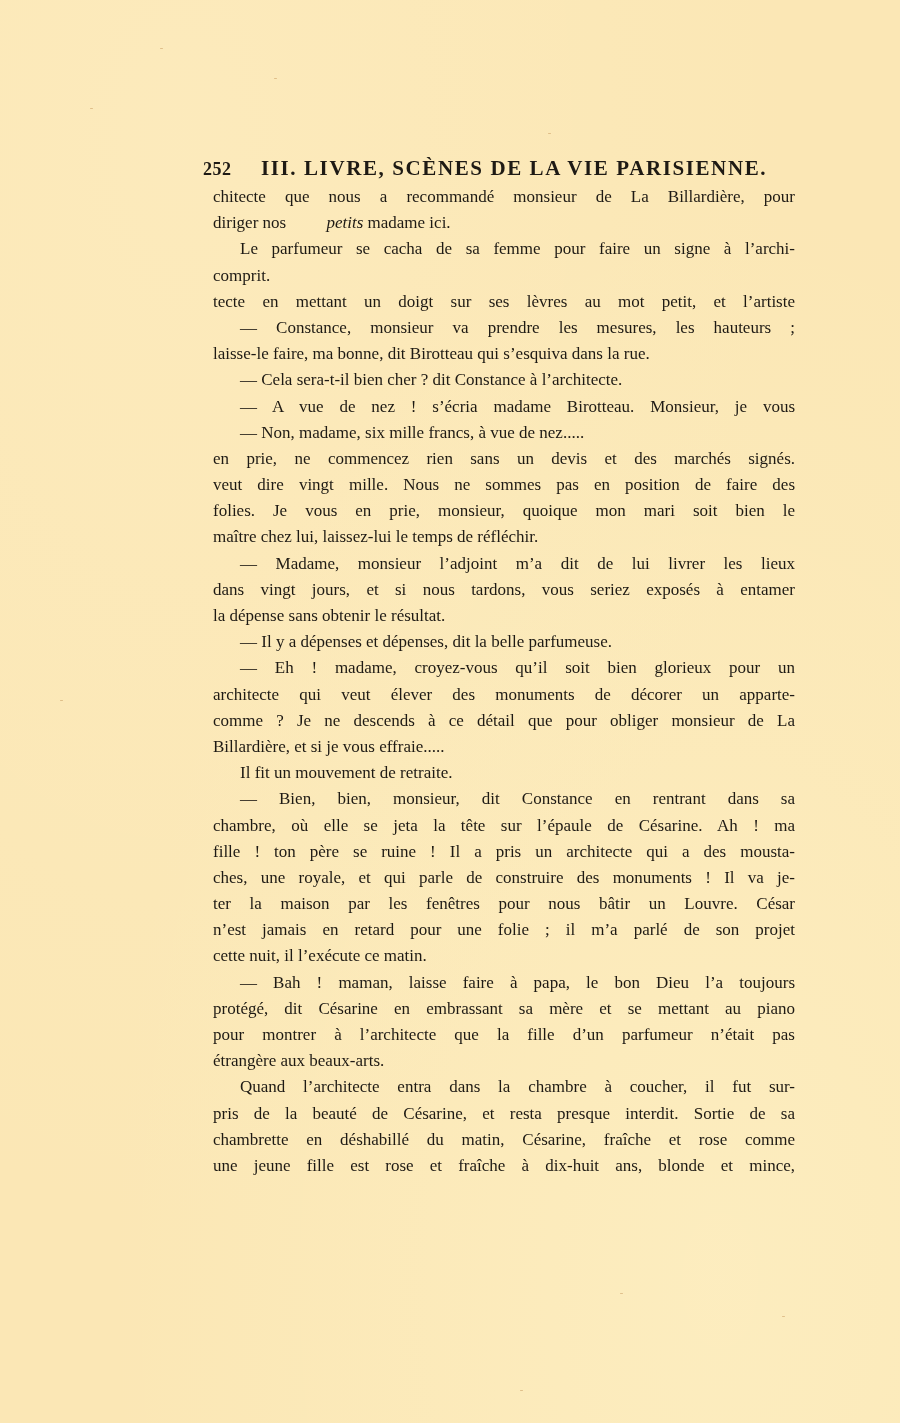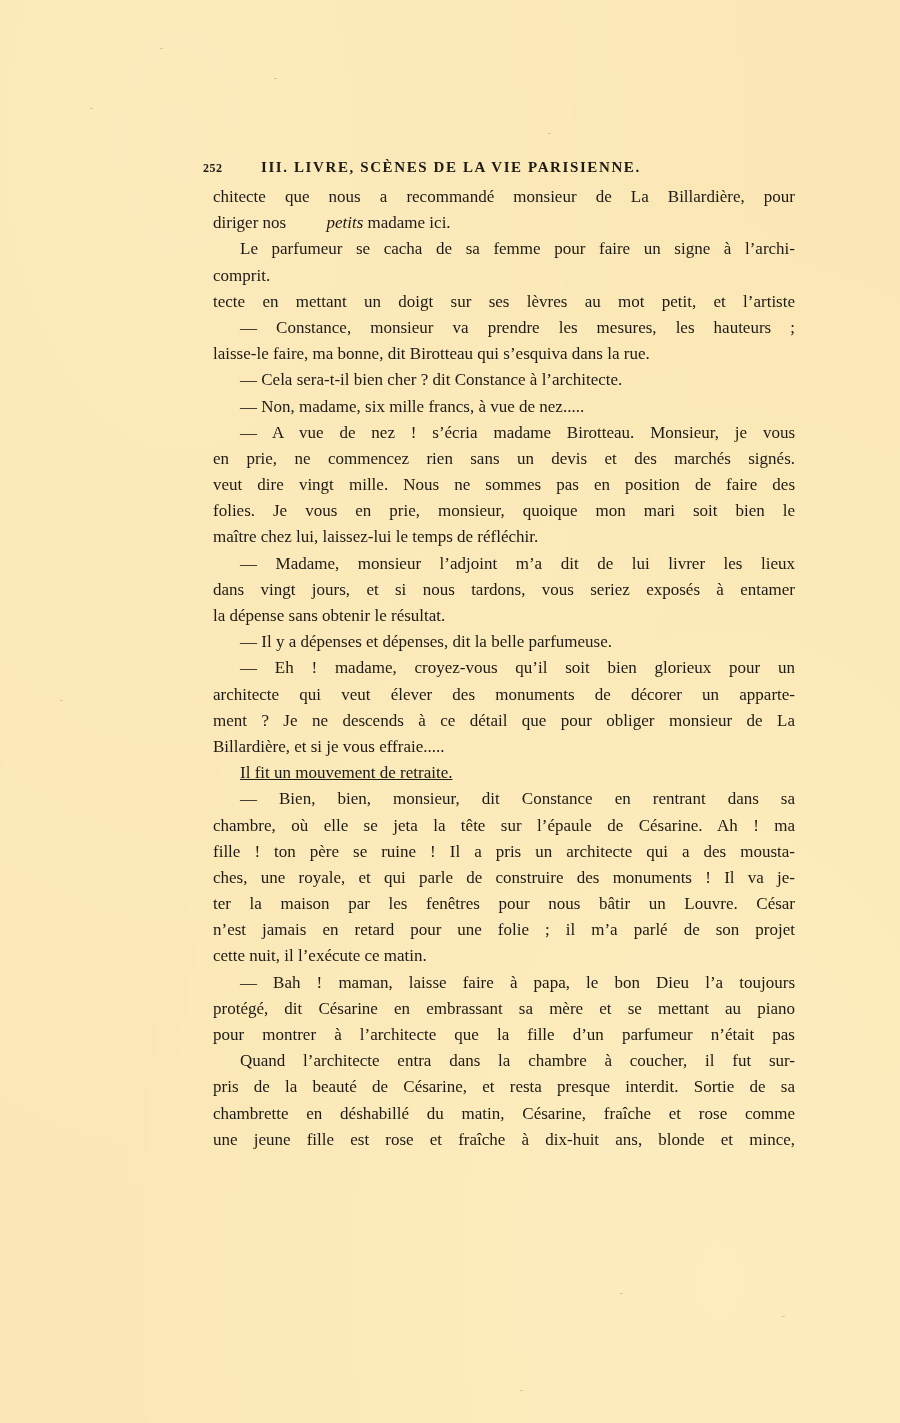--- a/index.html
+++ b/index.html
@@ -27,28 +27,28 @@
       position: absolute;
       left: 203px;
       top: 156px;
       width: 580px;
       height: 24px;
       font-size: 18px;
       letter-spacing: 0.5px;
       white-space: nowrap;
     }
     .running-head .page-number {
-      font-size: 12px;
+      font-size: 18px;
       font-weight: bold;
       display: inline-block;
       width: 58px;
     }
     .running-head .title {
       font-weight: bold;
-      font-size: 15px;
+      font-size: 21px;
       letter-spacing: 1.6px;
     }
     .text-block {
       position: absolute;
       left: 213px;
       top: 184px;
       width: 582px;
       font-size: 17px;
       line-height: 26.2px;
     }
@@ -87,45 +87,46 @@
 
   <div class="text-block" id="text-block">
       <span class="line" style="white-space: nowrap;">chitecte que nous a recommandé monsieur de La Billardière, pour</span>
       <span class="line last" style="white-space: nowrap;"><span style="white-space: pre;">diriger nos </span><em class="italic">petits</em><span style="white-space: pre;"> madame ici.</span></span>
       <span class="line indent" style="white-space: nowrap;">Le parfumeur se cacha de sa femme pour faire un signe à l’archi-</span>
       <span class="line last" style="white-space: nowrap;">comprit.</span>
       <span class="line" style="white-space: nowrap;">tecte en mettant un doigt sur ses lèvres au mot petit, et l’artiste</span>
       <span class="line indent" style="white-space: nowrap;">— Constance, monsieur va prendre les mesures, les hauteurs ;</span>
       <span class="line last" style="white-space: nowrap;">laisse-le faire, ma bonne, dit Birotteau qui s’esquiva dans la rue.</span>
       <span class="line indent last" style="white-space: nowrap;">— Cela sera-t-il bien cher ? dit Constance à l’architecte.</span>
+      <span class="line indent" style="white-space: nowrap;">— A vue de nez ! s’écria madame Birotteau. Monsieur, je vous</span>
       <span class="line indent last" style="white-space: nowrap;">— Non, madame, six mille francs, à vue de nez.....</span>
-      <span class="line indent" style="white-space: nowrap;">— A vue de nez ! s’écria madame Birotteau. Monsieur, je vous</span>
       <span class="line" style="white-space: nowrap;">en prie, ne commencez rien sans un devis et des marchés signés.</span>
       <span class="line" style="white-space: nowrap;">veut dire vingt mille. Nous ne sommes pas en position de faire des</span>
       <span class="line" style="white-space: nowrap; font-family: Liberation Serif, serif;">folies. Je vous en prie, monsieur, quoique mon mari soit bien le</span>
       <span class="line last" style="white-space: nowrap;">maître chez lui, laissez-lui le temps de réfléchir.</span>
       <span class="line indent" style="white-space: nowrap;">— Madame, monsieur l’adjoint m’a dit de lui livrer les lieux</span>
       <span class="line" style="white-space: nowrap;">dans vingt jours, et si nous tardons, vous seriez exposés à entamer</span>
       <span class="line last" style="white-space: nowrap;">la dépense sans obtenir le résultat.</span>
       <span class="line indent last" style="white-space: nowrap;">— Il y a dépenses et dépenses, dit la belle parfumeuse.</span>
       <span class="line indent" style="white-space: nowrap;">— Eh ! madame, croyez-vous qu’il soit bien glorieux pour un</span>
       <span class="line" style="white-space: nowrap;">architecte qui veut élever des monuments de décorer un apparte-</span>
-      <span class="line" style="white-space: nowrap;">ment ? Je ne descends à ce détail que pour obliger monsieur de La</span>
+      <span class="line" style="white-space: nowrap;">comme ? Je ne descends à ce détail que pour obliger monsieur de La</span>
       <span class="line last" style="white-space: nowrap;">Billardière, et si je vous effraie.....</span>
-      <span class="line indent last" style="white-space: nowrap; text-decoration: underline;">Il fit un mouvement de retraite.</span>
+      <span class="line indent last" style="white-space: nowrap;">Il fit un mouvement de retraite.</span>
       <span class="line indent" style="white-space: nowrap;">— Bien, bien, monsieur, dit Constance en rentrant dans sa</span>
       <span class="line" style="white-space: nowrap;">chambre, où elle se jeta la tête sur l’épaule de Césarine. Ah ! ma</span>
       <span class="line" style="white-space: nowrap;">fille ! ton père se ruine ! Il a pris un architecte qui a des mousta-</span>
       <span class="line" style="white-space: nowrap;">ches, une royale, et qui parle de construire des monuments ! Il va je-</span>
       <span class="line" style="white-space: nowrap;">ter la maison par les fenêtres pour nous bâtir un Louvre. César</span>
       <span class="line" style="white-space: nowrap;">n’est jamais en retard pour une folie ; il m’a parlé de son projet</span>
       <span class="line last" style="white-space: nowrap;">cette nuit, il l’exécute ce matin.</span>
       <span class="line indent" style="white-space: nowrap;">— Bah ! maman, laisse faire à papa, le bon Dieu l’a toujours</span>
       <span class="line" style="white-space: nowrap;">protégé, dit Césarine en embrassant sa mère et se mettant au piano</span>
       <span class="line" style="white-space: nowrap;">pour montrer à l’architecte que la fille d’un parfumeur n’était pas</span>
+      <span class="line last" style="white-space: nowrap;">étrangère aux beaux-arts.</span>
       <span class="line indent" style="white-space: nowrap;">Quand l’architecte entra dans la chambre à coucher, il fut sur-</span>
       <span class="line" style="white-space: nowrap;">pris de la beauté de Césarine, et resta presque interdit. Sortie de sa</span>
       <span class="line" style="white-space: nowrap;">chambrette en déshabillé du matin, Césarine, fraîche et rose comme</span>
       <span class="line" style="white-space: nowrap;">une jeune fille est rose et fraîche à dix-huit ans, blonde et mince,</span>
     </div>
 
   <span class="speck" style="left:274px;top:78px;"></span>
   <span class="speck" style="left:160px;top:48px;"></span>
   <span class="speck" style="left:548px;top:133px;"></span>
   <span class="speck" style="left:90px;top:108px;"></span>

